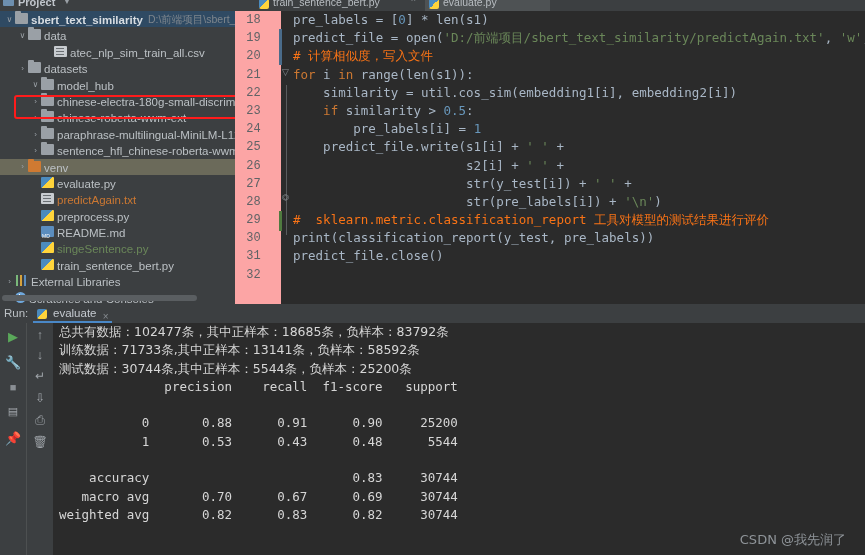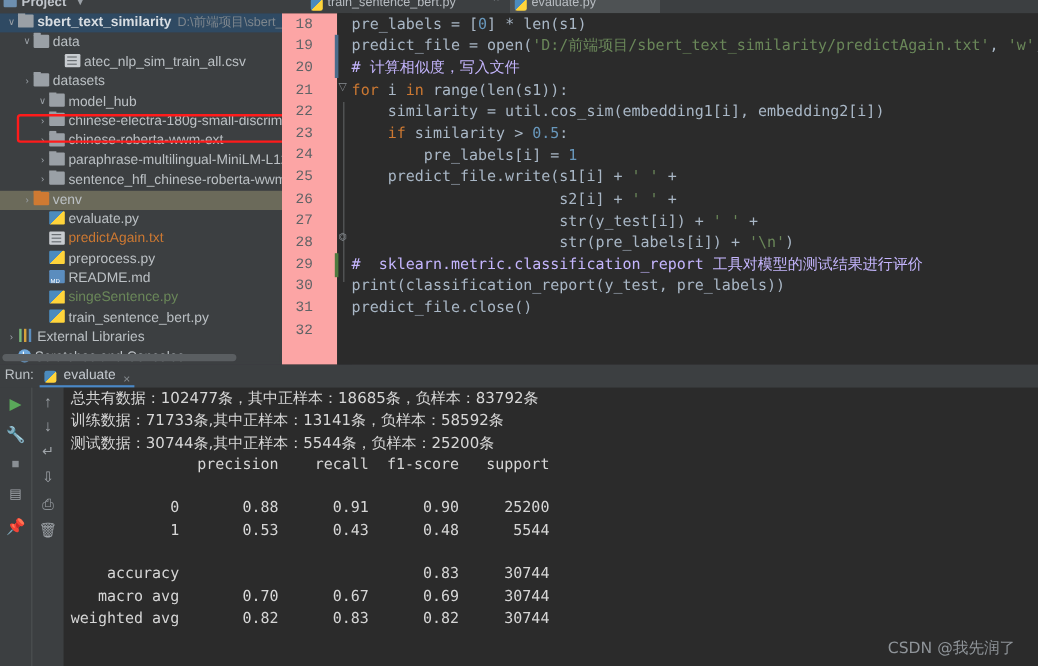--- a/index.html
+++ b/index.html
@@ -121,21 +121,21 @@
   .marker { position:absolute; left:44px; width:3px; }
   .code {
     position: absolute; left: 58px; top: 0; right: 4px; height: 100%;
     font-family: "DejaVu Sans Mono", monospace; font-size: 12.5px;
     white-space: pre; color: #a9b7c6;
   }
   .code .l { height: 18.2px; line-height: 18.2px; }
   .kw   { color: #cc7832; }
   .str  { color: #6a8759; }
   .num  { color: #6897bb; }
-  .cmt  { color: #c4b5fd; }
+  .cmt  { color: #f97316; }
 
   
   .runpanel {
     position: absolute; left: 0; top: 304px; width: 865px; height: 251px;
     background: #3c3f41;
   }
   .runhead { position: absolute; left:0; top:0; width:865px; height:19px; background:#3c3f41;}
   .runhead .runlbl { position:absolute; left:4px; top:3px; font-size:11.5px; color:#bbc0c4;}
   .runtab {
     position:absolute; left:33px; top:0; height:19px; padding:0 16px 0 20px;

